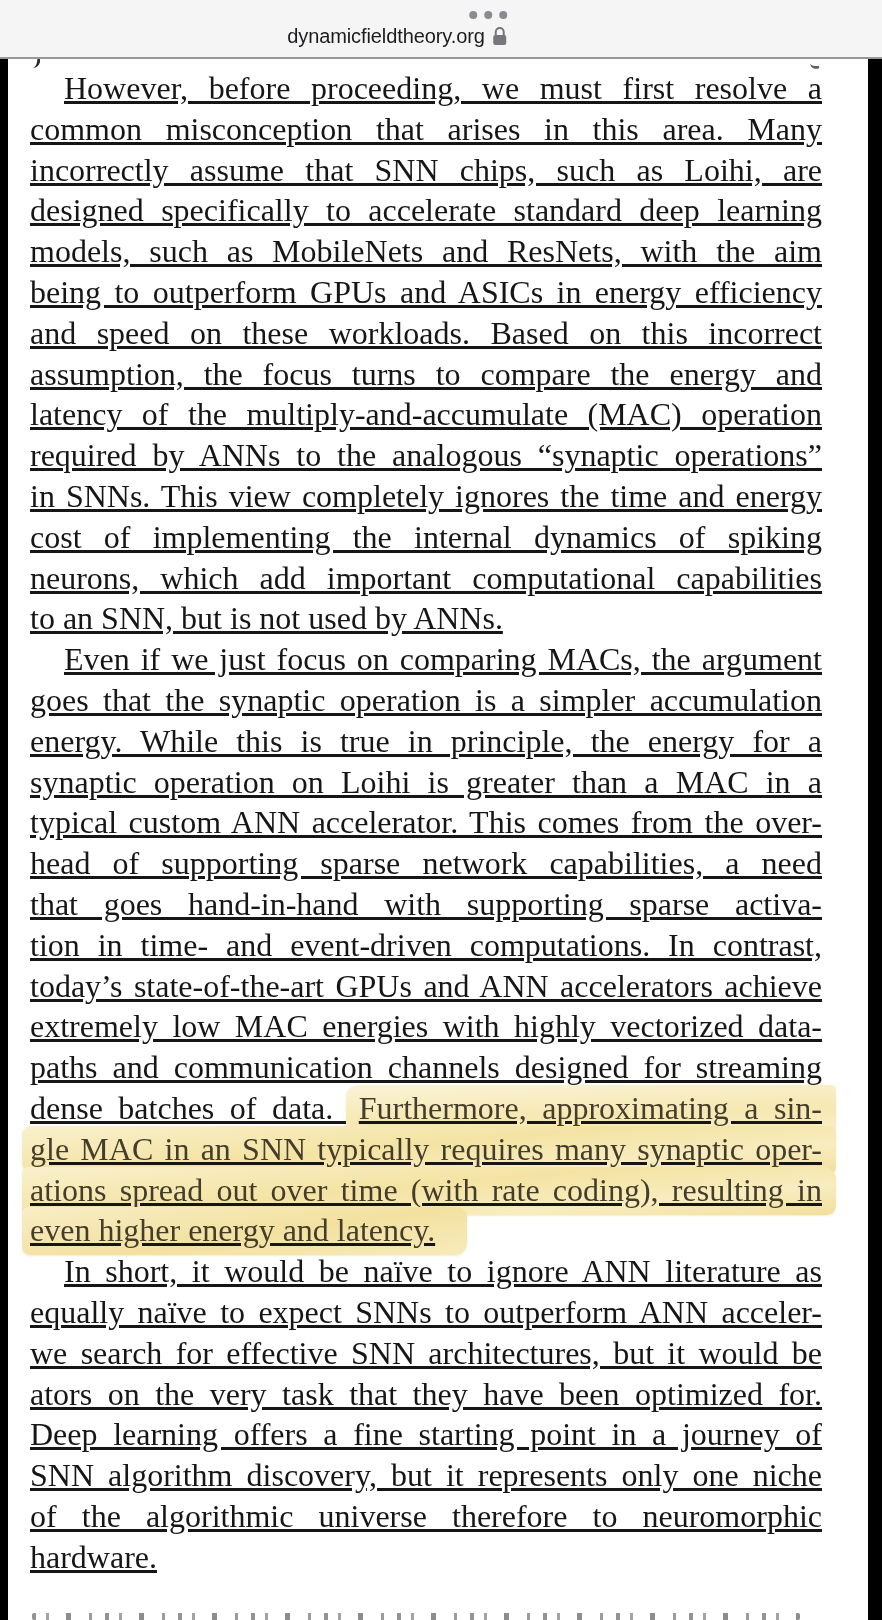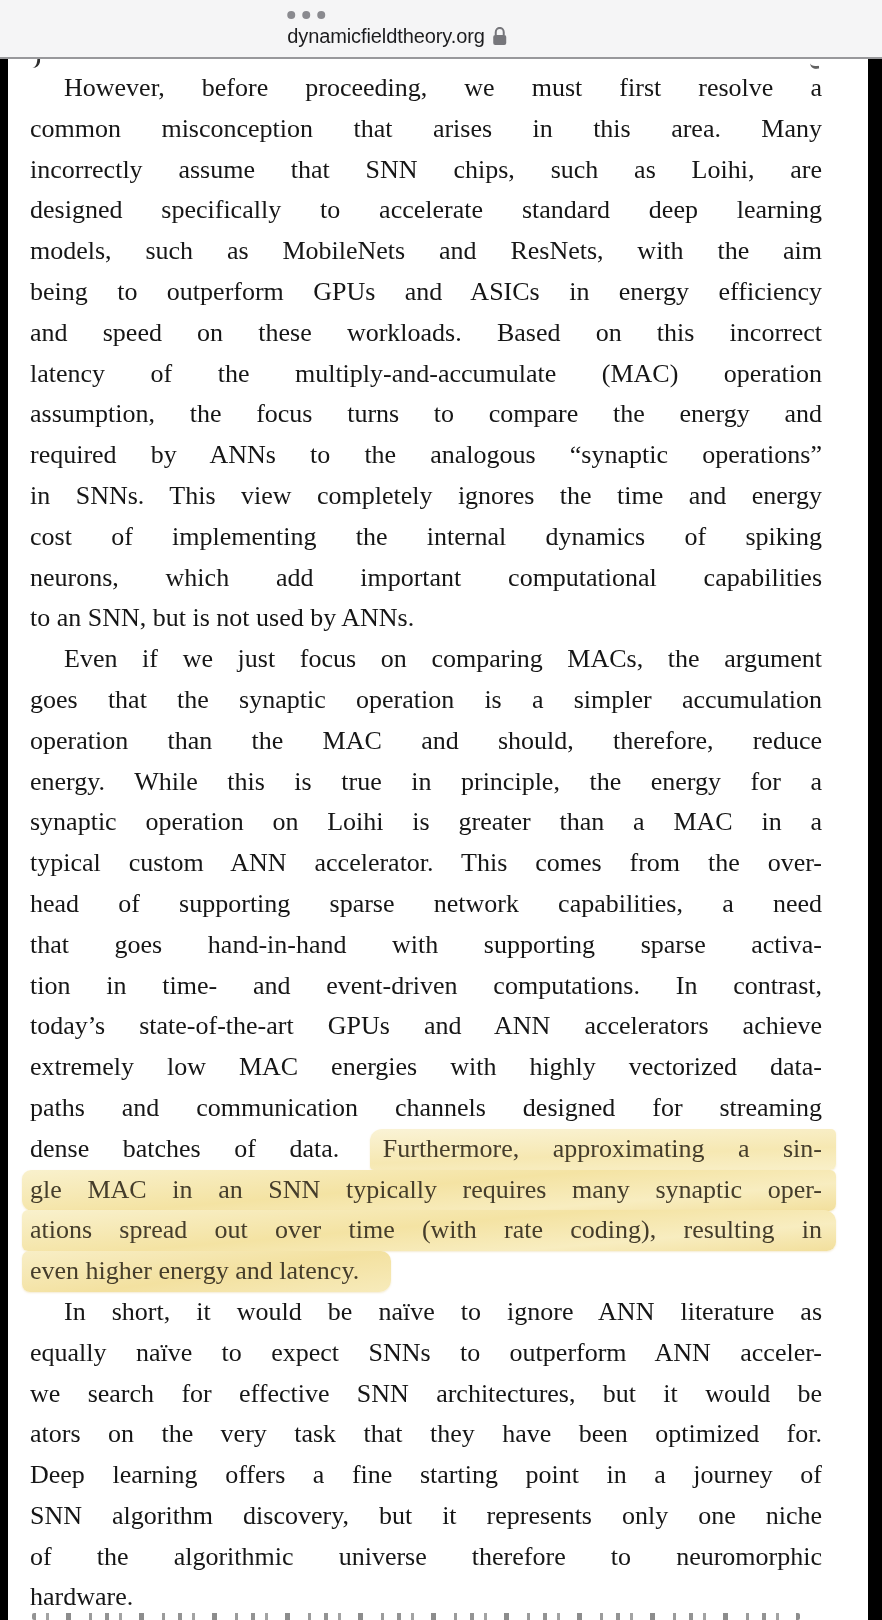--- a/index.html
+++ b/index.html
@@ -9,21 +9,21 @@
     font-family:"Liberation Sans", sans-serif;
   }
 
   
   .chrome{
     position:absolute;left:0;top:0;width:882px;height:57px;
     background:#f5f5f6;border-bottom:2px solid #98989b;z-index:10;
   }
   .chrome-inner{
     position:absolute;left:397px;top:0;transform:translateX(-50%);
-    display:flex;flex-direction:column;align-items:flex-start;
+    display:flex;flex-direction:column;align-items:flex-end;
   }
   .dots{display:flex;gap:7px;margin-top:11px;cursor:pointer;}
   .dots i{width:8px;height:8px;border-radius:50%;background:#8a8a8f;display:block;}
   .urlrow{display:flex;align-items:center;gap:7px;margin-top:6px;cursor:pointer;}
   .urltext{font-size:20px;color:#1c1c1e;letter-spacing:-0.1px;line-height:22px;}
   .lock{display:block;}
 
   
   .page{
     position:absolute;left:8px;top:59px;width:860px;height:1561px;
@@ -48,21 +48,21 @@
       #575757 14px 17px, transparent 17px 34px,
       #2f2f2f 34px 39px, transparent 39px 57px,
       #4a4a4a 57px 60px, transparent 60px 73px);
     opacity:.55;border-radius:2px;
   }
 
   
   .textblock{
     position:absolute;left:22px;top:9px;width:792px;
     font-family:"Liberation Serif", serif;
-    font-size:26px;color:#161616;
+    font-size:32px;color:#161616;text-decoration:underline;
   }
   .line{
     height:40.8px;line-height:40.8px;
     text-align:justify;text-align-last:justify;
     overflow:visible;position:relative;
   }
   .line.indent{padding-left:34px;}
   .line.last{text-align-last:left;}
 
   
@@ -106,33 +106,32 @@
   <div class="textblock">
 
     <div>
       <div class="line indent">However, before proceeding, we must first resolve a</div>
       <div class="line">common misconception that arises in this area. Many</div>
       <div class="line">incorrectly assume that SNN chips, such as Loihi, are</div>
       <div class="line">designed specifically to accelerate standard deep learning</div>
       <div class="line">models, such as MobileNets and ResNets, with the aim</div>
       <div class="line">being to outperform GPUs and ASICs in energy efficiency</div>
       <div class="line">and speed on these workloads. Based on this incorrect</div>
+      <div class="line">assumption, the focus turns to compare the energy and</div>
       <div class="line">latency of the multiply-and-accumulate (MAC) operation</div>
-      <div class="line">assumption, the focus turns to compare the energy and</div>
       <div class="line">required by ANNs to the analogous “synaptic operations”</div>
       <div class="line">in SNNs. This view completely ignores the time and energy</div>
       <div class="line">cost of implementing the internal dynamics of spiking</div>
       <div class="line">neurons, which add important computational capabilities</div>
       <div class="line last">to an SNN, but is not used by ANNs.</div>
     </div>
 
     <div>
       <div class="line indent">Even if we just focus on comparing MACs, the argument</div>
       <div class="line">goes that the synaptic operation is a simpler accumulation</div>
-      <div class="line">operation than the MAC and should, therefore, reduce</div>
       <div class="line">energy. While this is true in principle, the energy for a</div>
       <div class="line">synaptic operation on Loihi is greater than a MAC in a</div>
       <div class="line">typical custom ANN accelerator. This comes from the over-</div>
       <div class="line">head of supporting sparse network capabilities, a need</div>
       <div class="line">that goes hand-in-hand with supporting sparse activa-</div>
       <div class="line">tion in time- and event-driven computations. In contrast,</div>
       <div class="line">today’s state-of-the-art GPUs and ANN accelerators achieve</div>
       <div class="line">extremely low MAC energies with highly vectorized data-</div>
       <div class="line">paths and communication channels designed for streaming</div>
       <div class="line">

